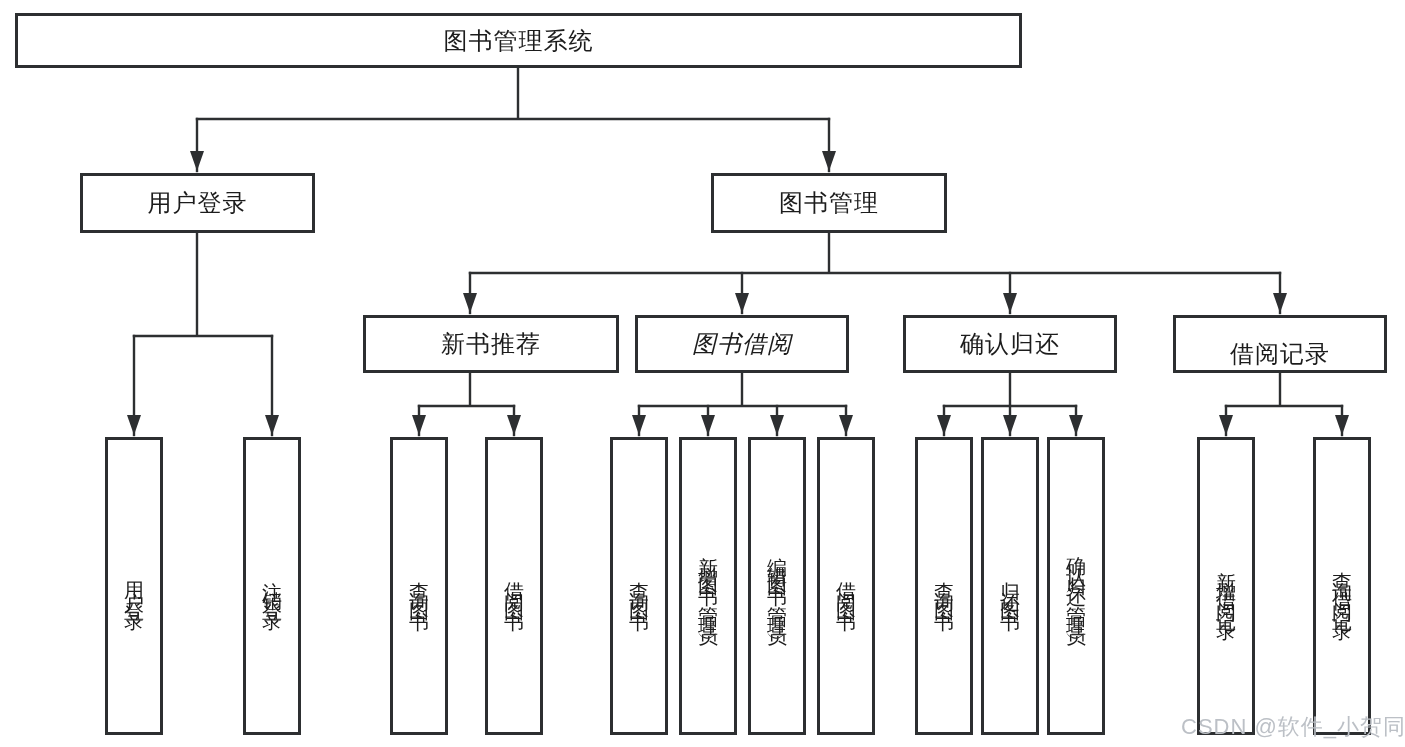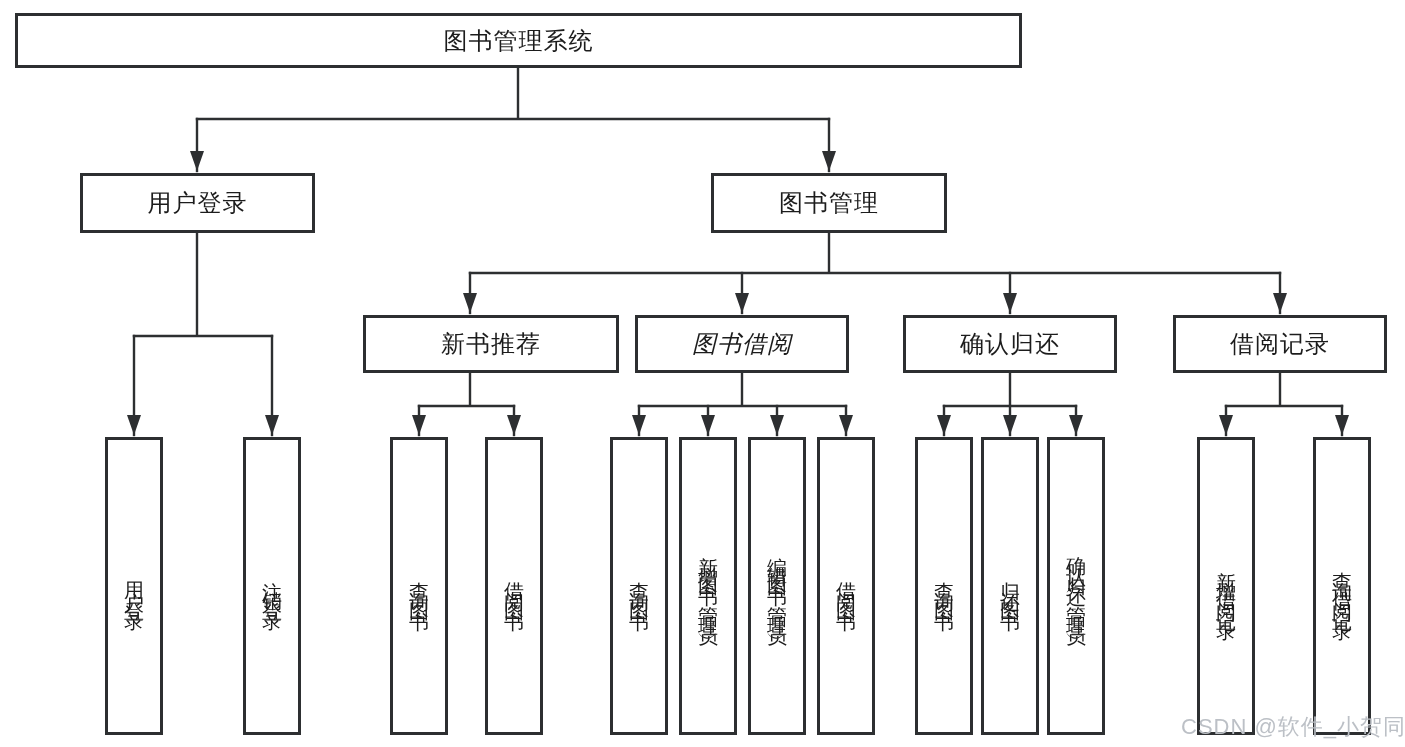--- a/index.html
+++ b/index.html
@@ -106,21 +106,21 @@
 
   <div class="node h" style="left:363px;top:315px;width:256px;height:58px;">
     <span>新书推荐</span>
   </div>
   <div class="node h" style="left:635px;top:315px;width:214px;height:58px;font-style:italic;">
     <span>图书借阅</span>
   </div>
   <div class="node h" style="left:903px;top:315px;width:214px;height:58px;">
     <span>确认归还</span>
   </div>
-  <div class="node h" style="left:1173px;top:315px;width:214px;height:58px;">
+  <div class="node h" style="left:1173px;top:315px;width:214px;height:58px;align-items:flex-end;">
     <span>借阅记录</span>
   </div>
 
   <div class="node v" style="left:105px;top:437px;width:58px;height:298px;">
     <span>用户登录</span>
   </div>
   <div class="node v" style="left:243px;top:437px;width:58px;height:298px;">
     <span>注销登录</span>
   </div>
 

